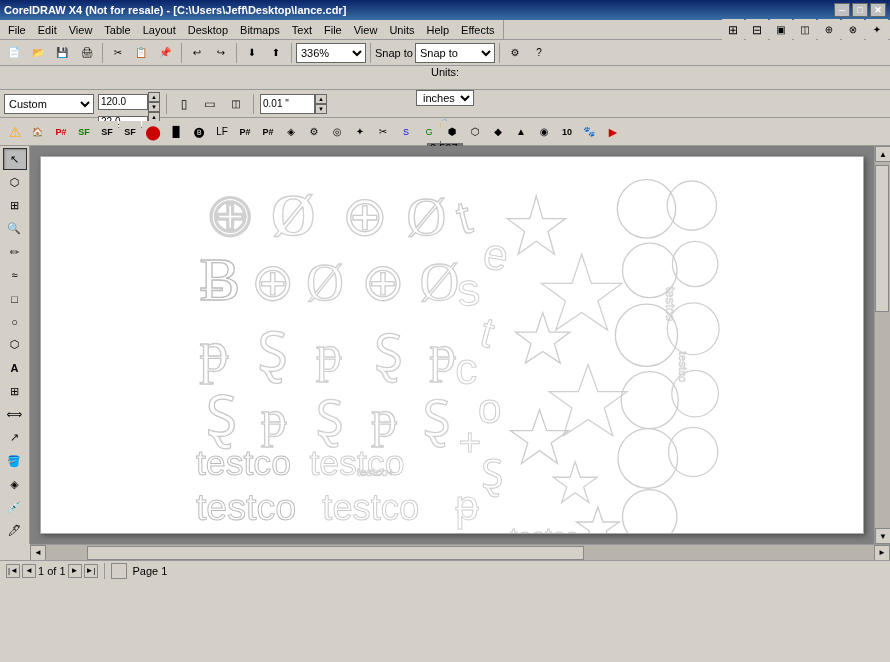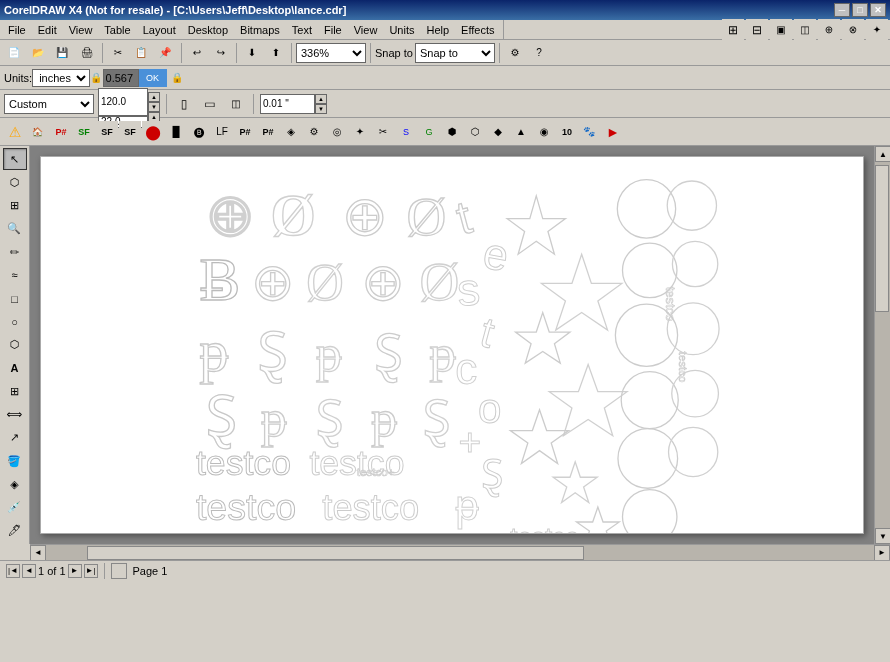--- a/index.html
+++ b/index.html
@@ -69,22 +69,23 @@
       font-size: 10px;
     }
 
     
     #units-bar {
       background: #d4d0c8;
       height: 24px;
       display: flex;
       align-items: center;
       padding: 0 4px;
-      gap: 0;
+      gap: 12px;
       border-bottom: 1px solid #999;
+      flex-direction: column;
     }
     .units-label { font-size: 11px; }
     .units-select {
       height: 18px;
       font-size: 11px;
       background: white;
       border: 1px solid #666;
       padding: 0 2px;
     }
     .units-input {
@@ -410,21 +411,21 @@
 <div id="propbar">
 
   <select class="prop-select">
     <option>Custom</option>
     <option>Letter</option>
     <option>A4</option>
   </select>
 
   <div style="display:flex; flex-direction:column; height:24px; gap:0px;">
     <div class="spin-wrapper">
-      <input type="text" value="120.0 " style="width: 50px; height: 28px; font-size: 10px; border: 1px solid rgb(102, 102, 102);">
+      <input type="text" value="120.0 " style="width: 50px; height: 16px; font-size: 10px; border: 1px solid rgb(102, 102, 102);">
       <div class="spin-btns">
         <div class="spin-btn">▲</div>
         <div class="spin-btn">▼</div>
       </div>
     </div>
     <div class="spin-wrapper">
       <input type="text" value="22.0 " style="width: 50px; height: 12px; font-size: 10px; border: 1px solid rgb(102, 102, 102);">
       <div class="spin-btns">
         <div class="spin-btn">▲</div>
         <div class="spin-btn">▼</div>

